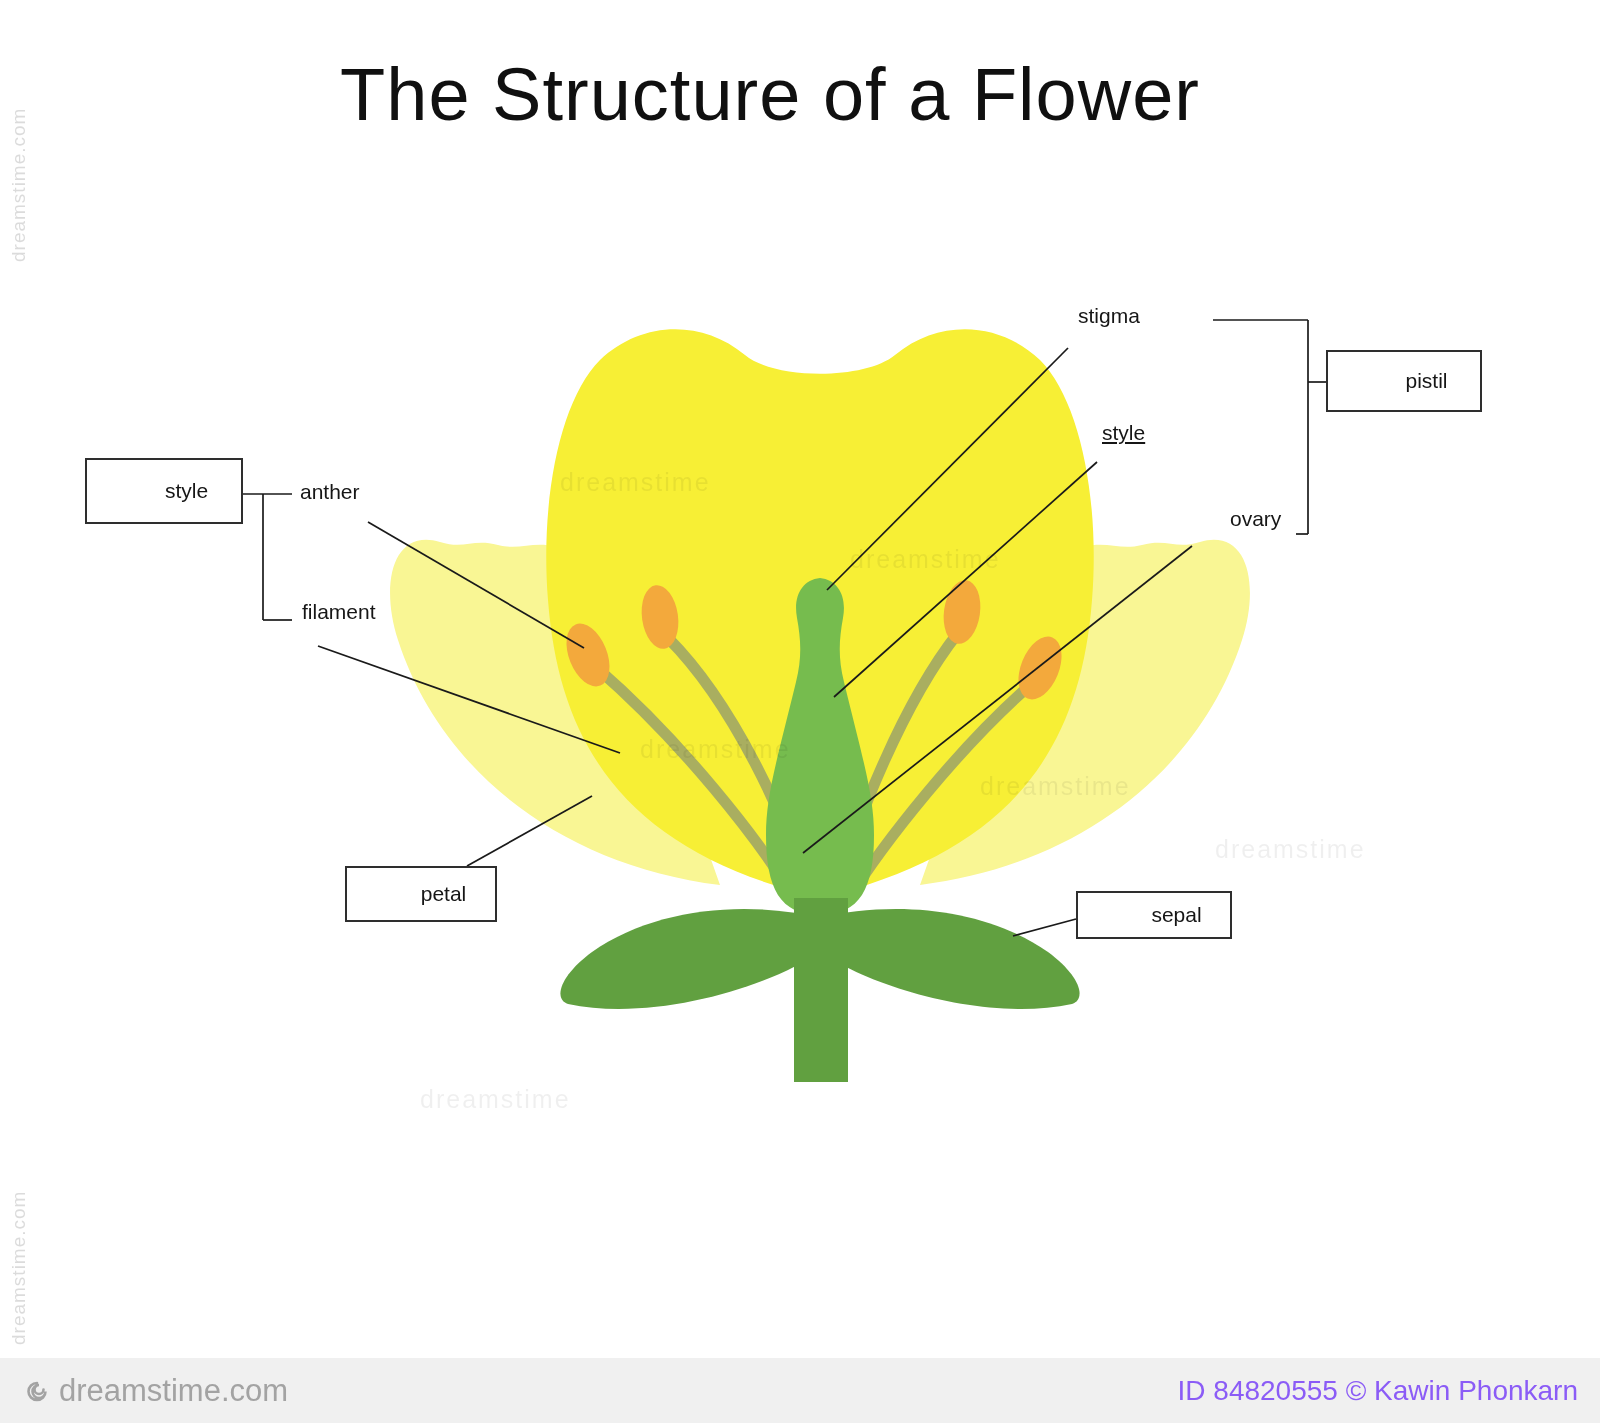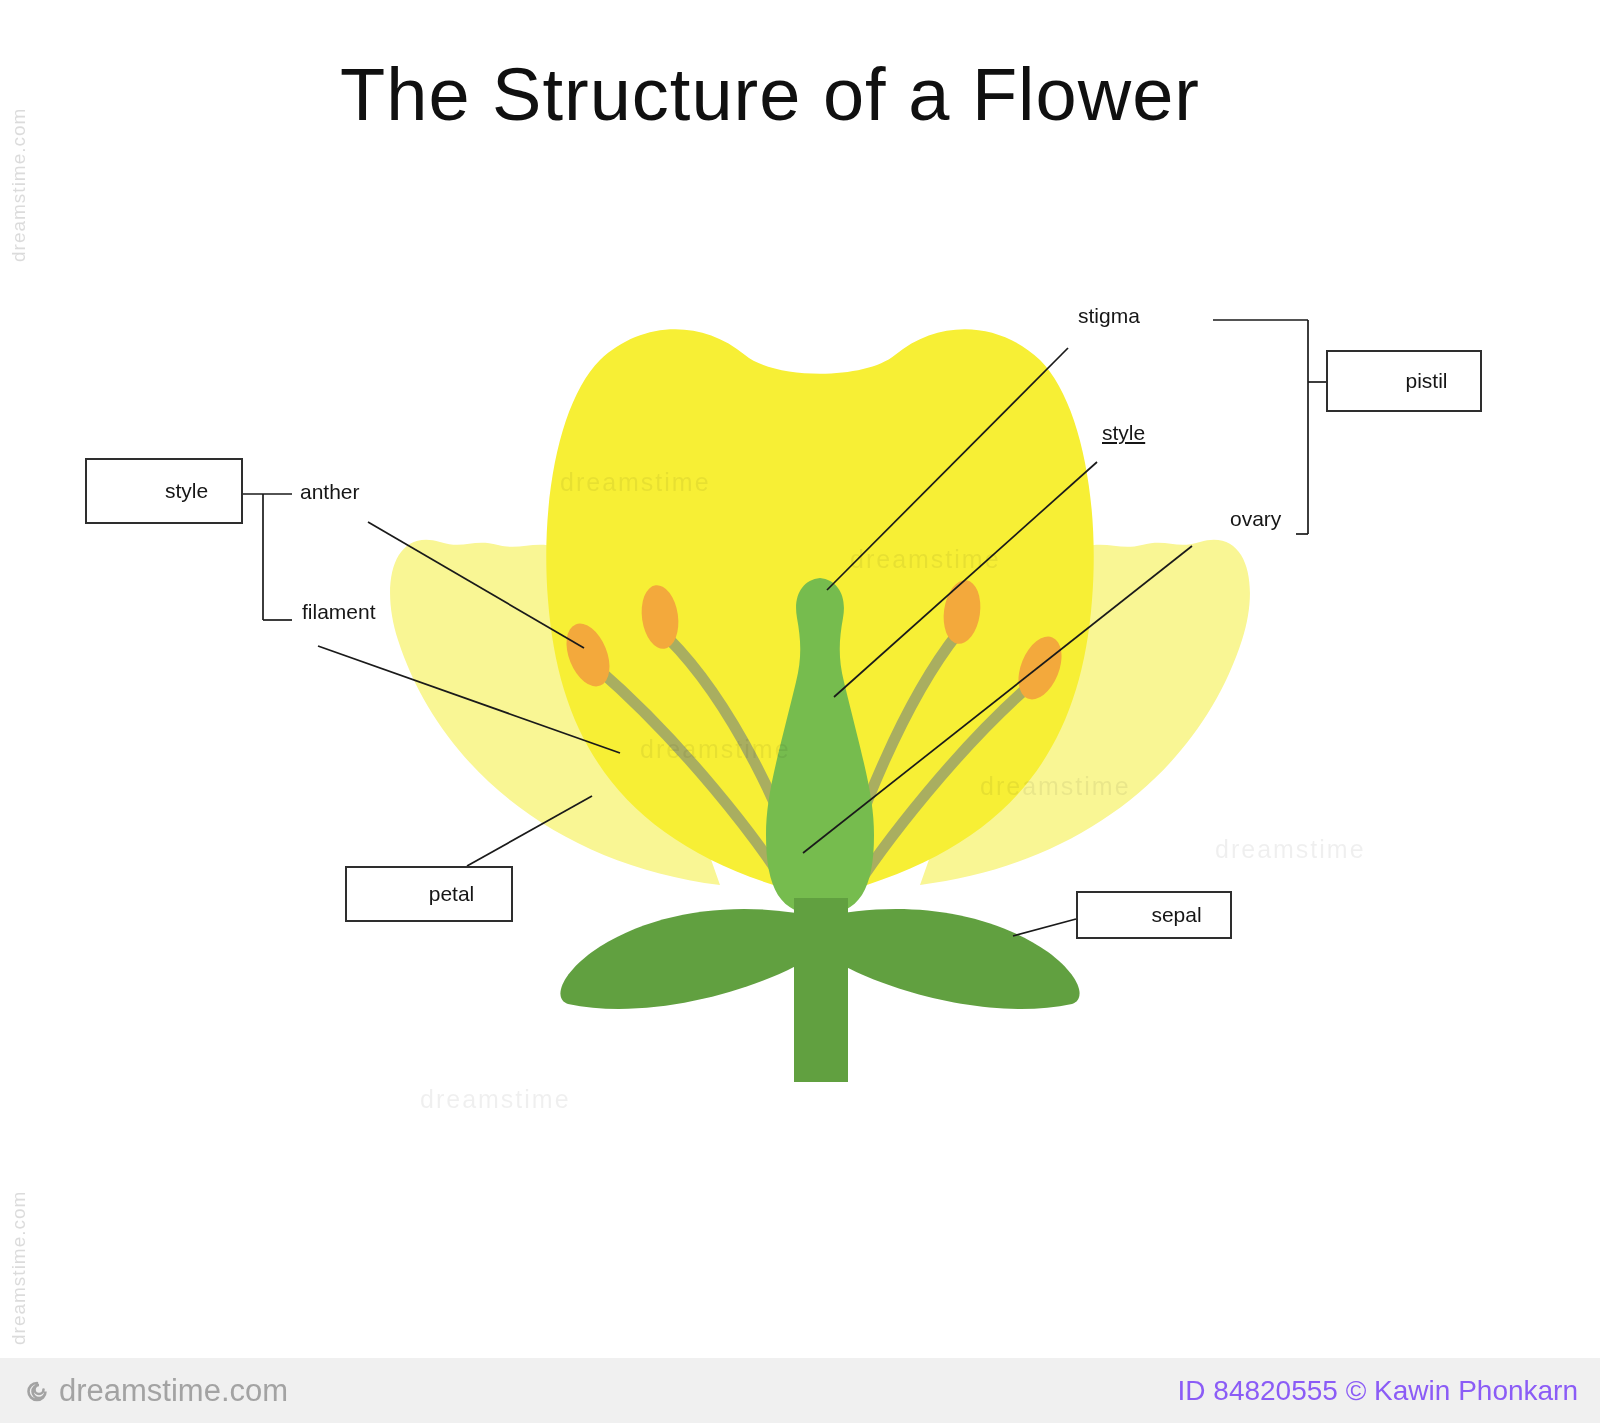--- a/index.html
+++ b/index.html
@@ -92,21 +92,21 @@
       <line x1="1308" y1="382" x2="1326" y2="382"></line>
     </g>
   </svg>
 
   <div class="label box" style="left:85px;top:458px;width:158px;height:66px;">
     <span>style</span>
   </div>
   <div class="label box" style="left:1326px;top:350px;width:156px;height:62px;">
     <span>pistil</span>
   </div>
-  <div class="label box" style="left:345px;top:866px;width:168px;height:56px;">
+  <div class="label box" style="left:345px;top:866px;width:152px;height:56px;">
     <span>petal</span>
   </div>
   <div class="label box" style="left:1076px;top:891px;width:156px;height:48px;">
     <span>sepal</span>
   </div>
 
   <div class="label" style="left:300px;top:480px;">anther</div>
   <div class="label" style="left:302px;top:600px;">filament</div>
   <div class="label" style="left:1078px;top:304px;">stigma</div>
   <div class="label" style="left:1102px;top:421px;text-decoration:underline;">style</div>

